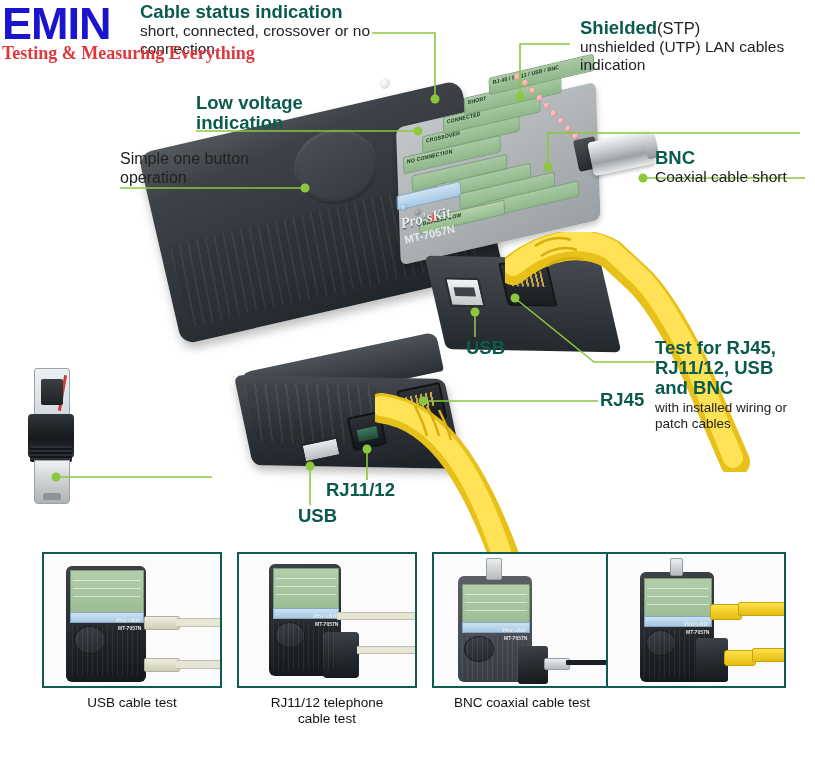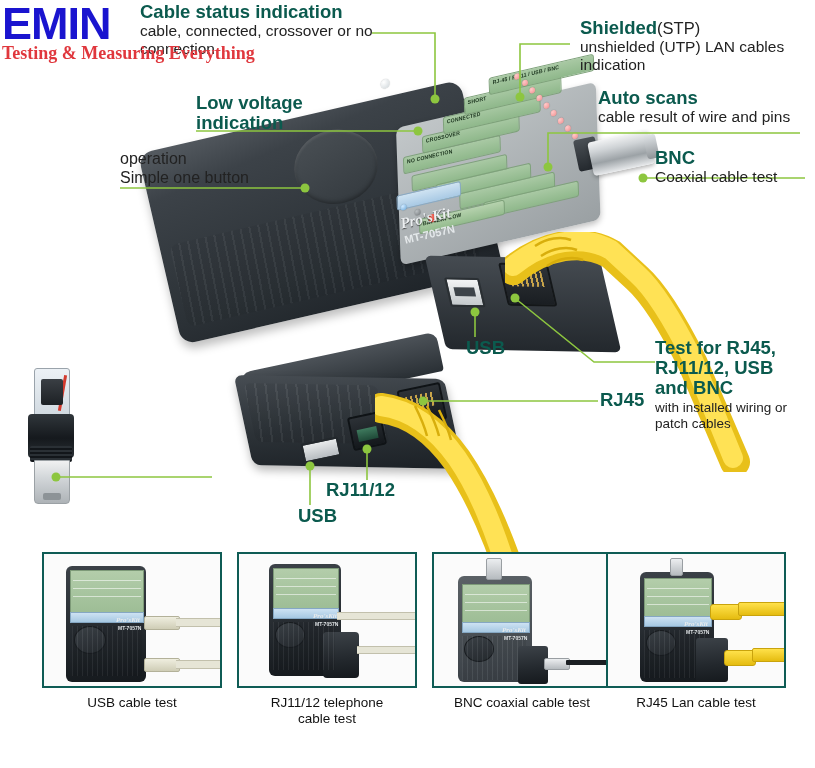--- a/index.html
+++ b/index.html
@@ -540,50 +540,46 @@
 
     <path class="leader-line" d="M310,505 L310,467"></path>
     <circle class="leader-dot" cx="310" cy="466" r="4.5"></circle>
 
     <path class="leader-line" d="M212,477 L57,477"></path>
     <circle class="leader-dot" cx="56" cy="477" r="4.5"></circle>
   </svg>
 
   <div class="callout" style="left:140px; top:2px; width:250px;">
     <div class="c-head">Cable status indication</div>
-    <div class="c-sub">cable, connected, crossover or no</div>
+    <div class="c-sub">short, connected, crossover or no</div>
     <div class="c-sub">connection</div>
   </div>
 
   <div class="callout" style="left:580px; top:18px; width:235px;">
     <div class="c-head">
       <span>Shielded</span><span class="light">(STP)</span>
     </div>
     <div class="c-sub">unshielded (UTP) LAN cables</div>
     <div class="c-sub">indication</div>
   </div>
 
   <div class="callout" style="left:196px; top:93px; width:180px;">
     <div class="c-head">Low voltage</div>
     <div class="c-head">indication</div>
   </div>
 
-  <div class="callout" style="left:598px; top:88px; width:215px;">
-    <div class="c-head">Auto scans</div>
-    <div class="c-sub">cable result of wire and pins</div>
-  </div>
 
   <div class="callout" style="left:120px; top:149px; width:180px;">
+    <div class="c-plain">Simple one button</div>
     <div class="c-plain">operation</div>
-    <div class="c-plain">Simple one button</div>
   </div>
 
   <div class="callout" style="left:655px; top:148px; width:160px;">
     <div class="c-head">BNC</div>
-    <div class="c-sub">Coaxial cable test</div>
+    <div class="c-sub">Coaxial cable short</div>
   </div>
 
   <div class="callout" style="left:466px; top:338px;">
     <div class="c-head">USB</div>
   </div>
 
   <div class="callout" style="left:655px; top:338px; width:160px;">
     <div class="c-head">Test for RJ45,</div>
     <div class="c-head">RJ11/12, USB</div>
     <div class="c-head">and BNC</div>
@@ -684,17 +680,16 @@
         <div class="mini-btn" style="left:38px; top:76px; width:28px; height:24px;"></div>
         <div class="mini-ribs" style="left:36px; top:76px; width:64px; height:48px;"></div>
         <div class="mini-brand" style="left:76px; top:66px;">Pro'sKit</div>
         <div class="mini-model" style="left:78px; top:75px;">MT-7057N</div>
         <div class="mini-body" style="left:88px; top:84px; width:32px; height:44px; border-radius:3px;"></div>
         <div class="mini-yellow" style="left:102px; top:50px; width:30px; height:14px;"></div>
         <div class="mini-yellow" style="left:130px; top:48px; width:48px; height:12px; border-radius:2px;"></div>
         <div class="mini-yellow" style="left:116px; top:96px; width:30px; height:14px;"></div>
         <div class="mini-yellow" style="left:144px; top:94px; width:34px; height:12px; border-radius:2px;"></div>
       </div>
-      <div class="thumb-cap">RJ45 Lan cable test</div>
     </div>
   </div>
 
 </div>
 
 </body></html>

